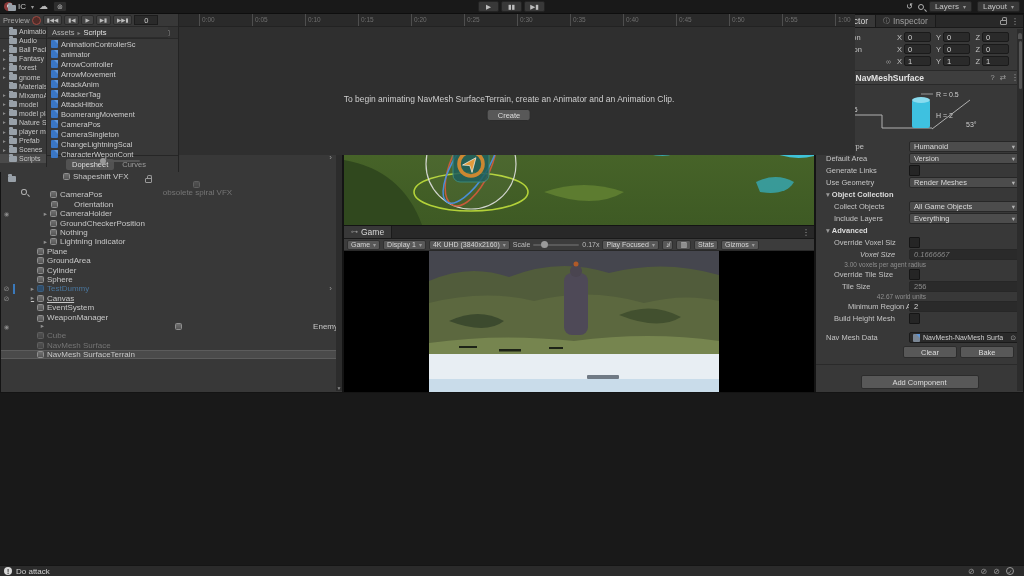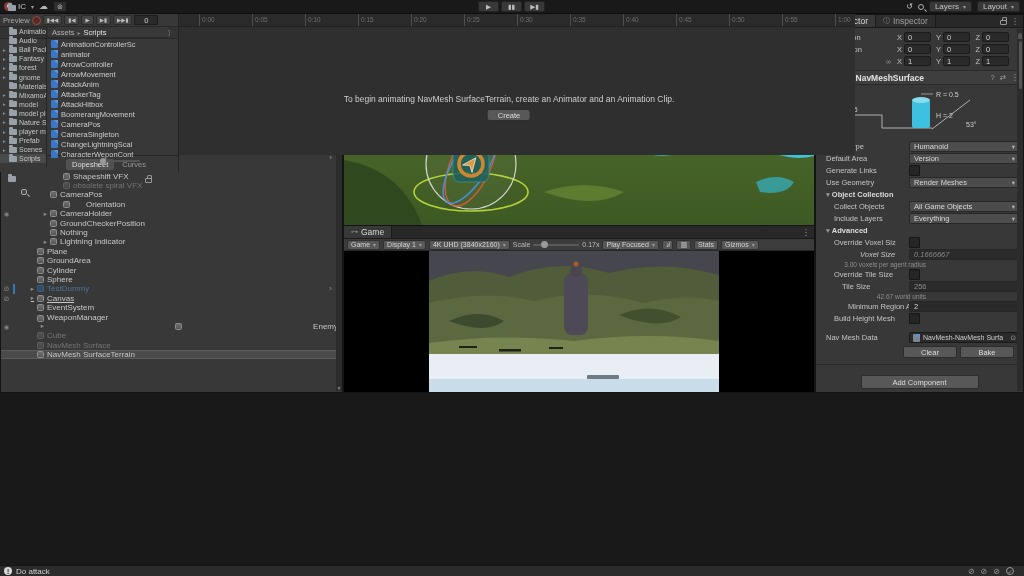--- a/index.html
+++ b/index.html
@@ -341,40 +341,40 @@
 
       <div class="h-row" style="padding-left: 53px;">
         <span class="h-gutter"></span>
 
         <span class="h-arrow"></span>
         <span class="h-icon"></span>
         <span class="h-label">Shapeshift VFX</span>
 
       </div>
 
-      <div class="h-row c-dis" style="padding-left: 53px;">
+      <div class="h-row c-dis" style="padding-left: 53px; flex-direction: column;">
         <span class="h-gutter"></span>
 
         <span class="h-arrow"></span>
         <span class="h-icon"></span>
         <span class="h-label">obsolete spiral VFX</span>
 
       </div>
 
 
       <div class="h-row" style="padding-left: 40px;">
         <span class="h-gutter"></span>
 
         <span class="h-arrow"></span>
         <span class="h-icon"></span>
         <span class="h-label">CameraPos</span>
 
       </div>
 
-      <div class="h-row" style="padding-left: 40px; gap: 13px;">
+      <div class="h-row" style="padding-left: 28px; gap: 13px;">
         <span class="h-gutter"></span>
 
         <span class="h-arrow"></span>
         <span class="h-icon"></span>
         <span class="h-label">Orientation</span>
 
       </div>
 
       <div class="h-row a-right g-pick" style="padding-left: 40px;">
         <span class="h-gutter"></span>

